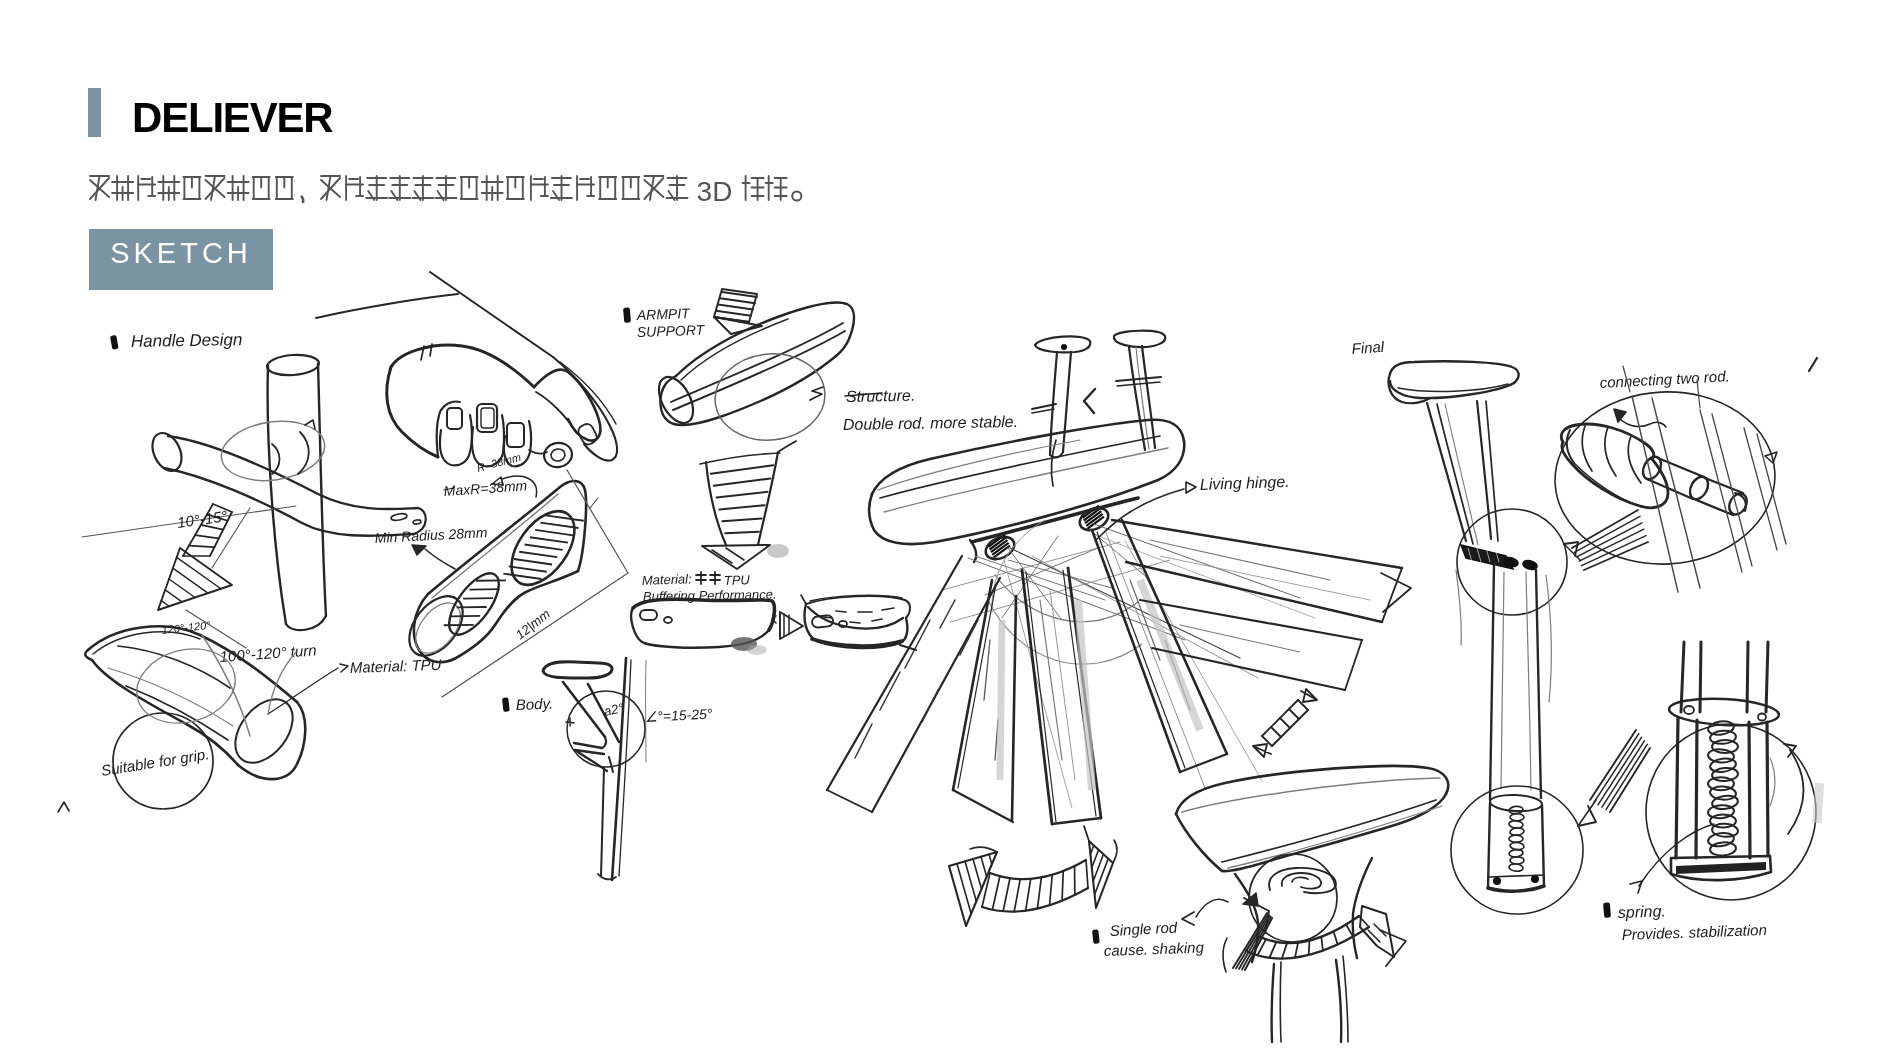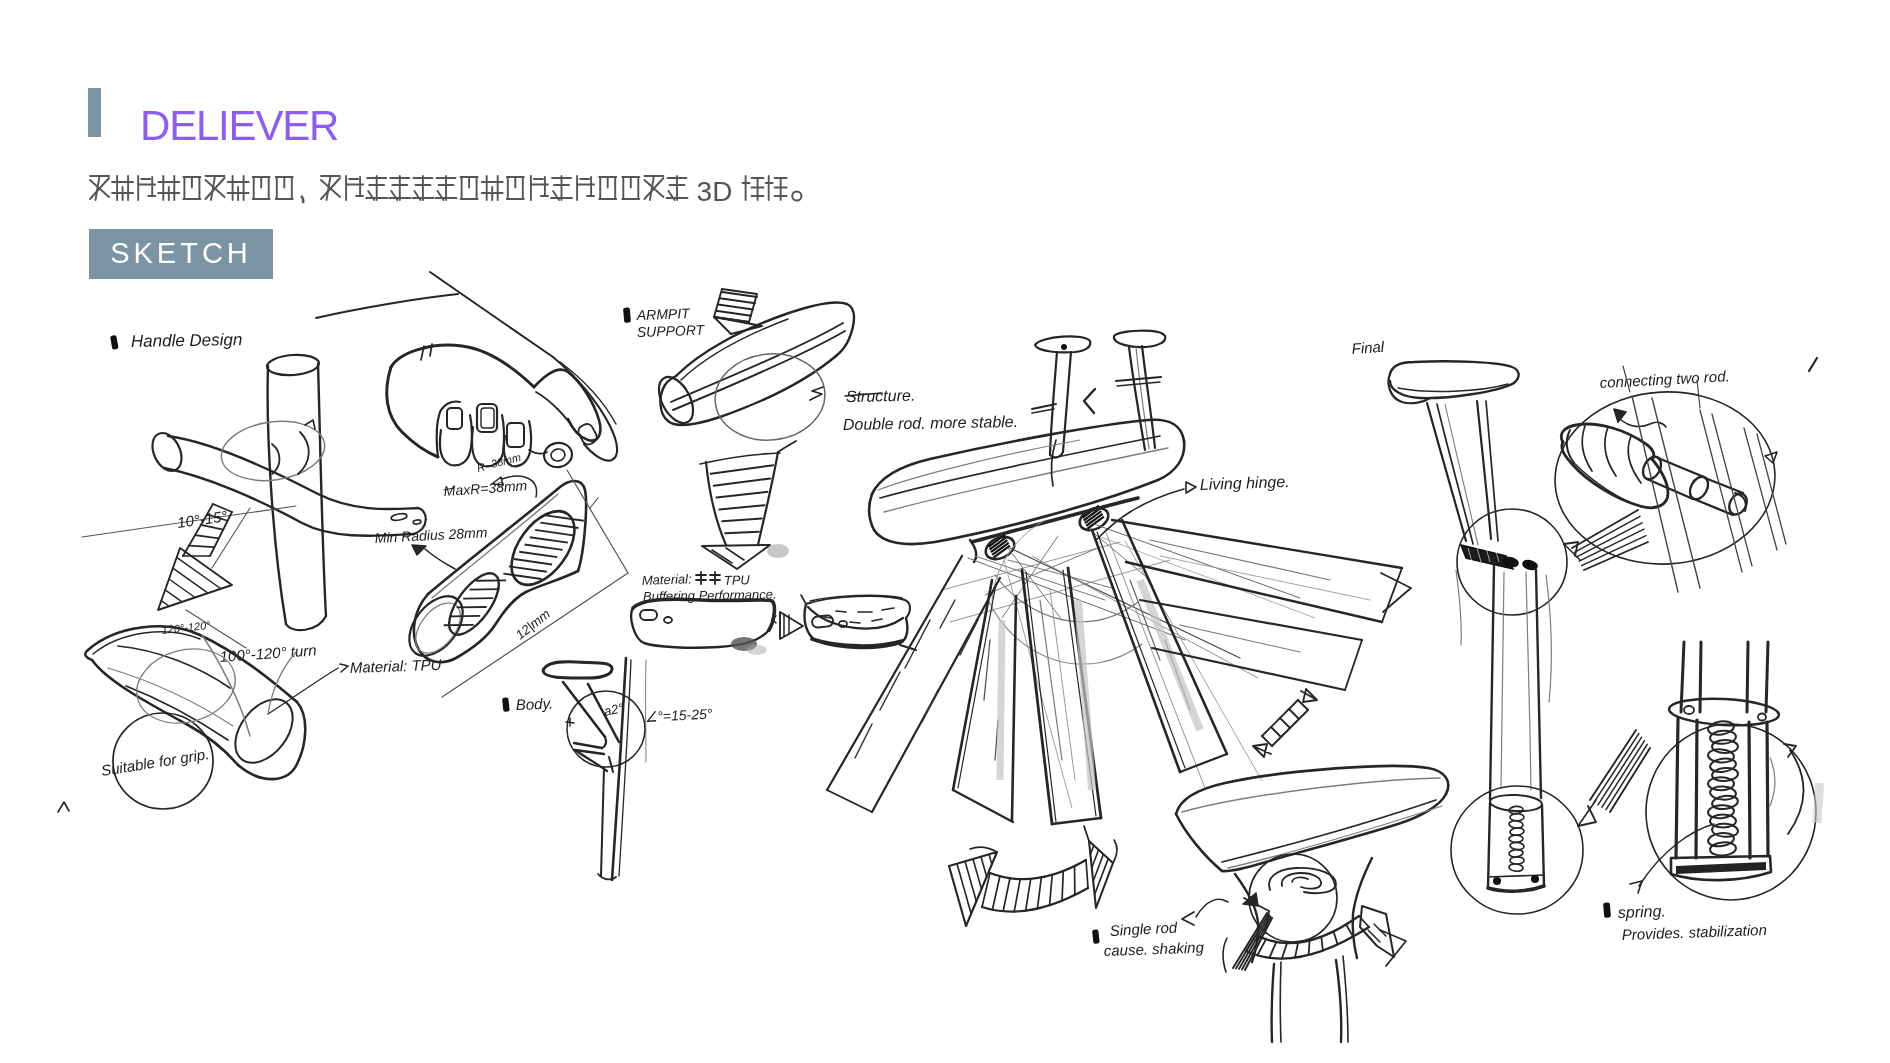--- a/index.html
+++ b/index.html
@@ -1,18 +1,18 @@
 <!DOCTYPE html>
 <html><head><meta charset="utf-8"><title>DELIEVER</title>
 <style>
 html,body{margin:0;padding:0;width:1890px;height:1063px;background:#ffffff;overflow:hidden;}
 body{font-family:"Liberation Sans",sans-serif;position:relative;}
 .bar{position:absolute;left:88px;top:88px;width:13px;height:49px;background:#7b94a4;}
-.h1{position:absolute;left:128px;top:90px;margin:12px;font-size:42px;font-weight:normal;color:#8b5cf6;letter-spacing:-1.2px;}
-.sk{position:absolute;left:89px;top:229px;width:184px;height:50px;background:#7b94a4;color:#ffffff;font-size:29px;letter-spacing:4px;text-align:center;line-height:48px;}
+.h1{position:absolute;left:128px;top:90px;margin:4px;font-size:42px;font-weight:bold;color:#000000;letter-spacing:-1.2px;}
+.sk{position:absolute;left:89px;top:229px;width:184px;height:61px;background:#7b94a4;color:#ffffff;font-size:29px;letter-spacing:4px;text-align:center;line-height:48px;}
 svg.main{position:absolute;left:0;top:0;}
 </style></head>
 <body>
 <div class="bar"></div>
 <div class="h1">DELIEVER</div>
 <div class="sk">SKETCH</div>
 <svg class="main" width="1890" height="1063" viewBox="0 0 1890 1063" xmlns="http://www.w3.org/2000/svg">
 <line x1="90.0" y1="180.0" x2="109.0" y2="197.0" stroke="#555555" stroke-width="1.9" stroke-linecap="round"></line>
     <line x1="109.0" y1="178.0" x2="90.0" y2="199.0" stroke="#555555" stroke-width="1.9" stroke-linecap="round"></line>
     <line x1="90.0" y1="176.0" x2="109.0" y2="176.0" stroke="#555555" stroke-width="1.9" stroke-linecap="round"></line>

